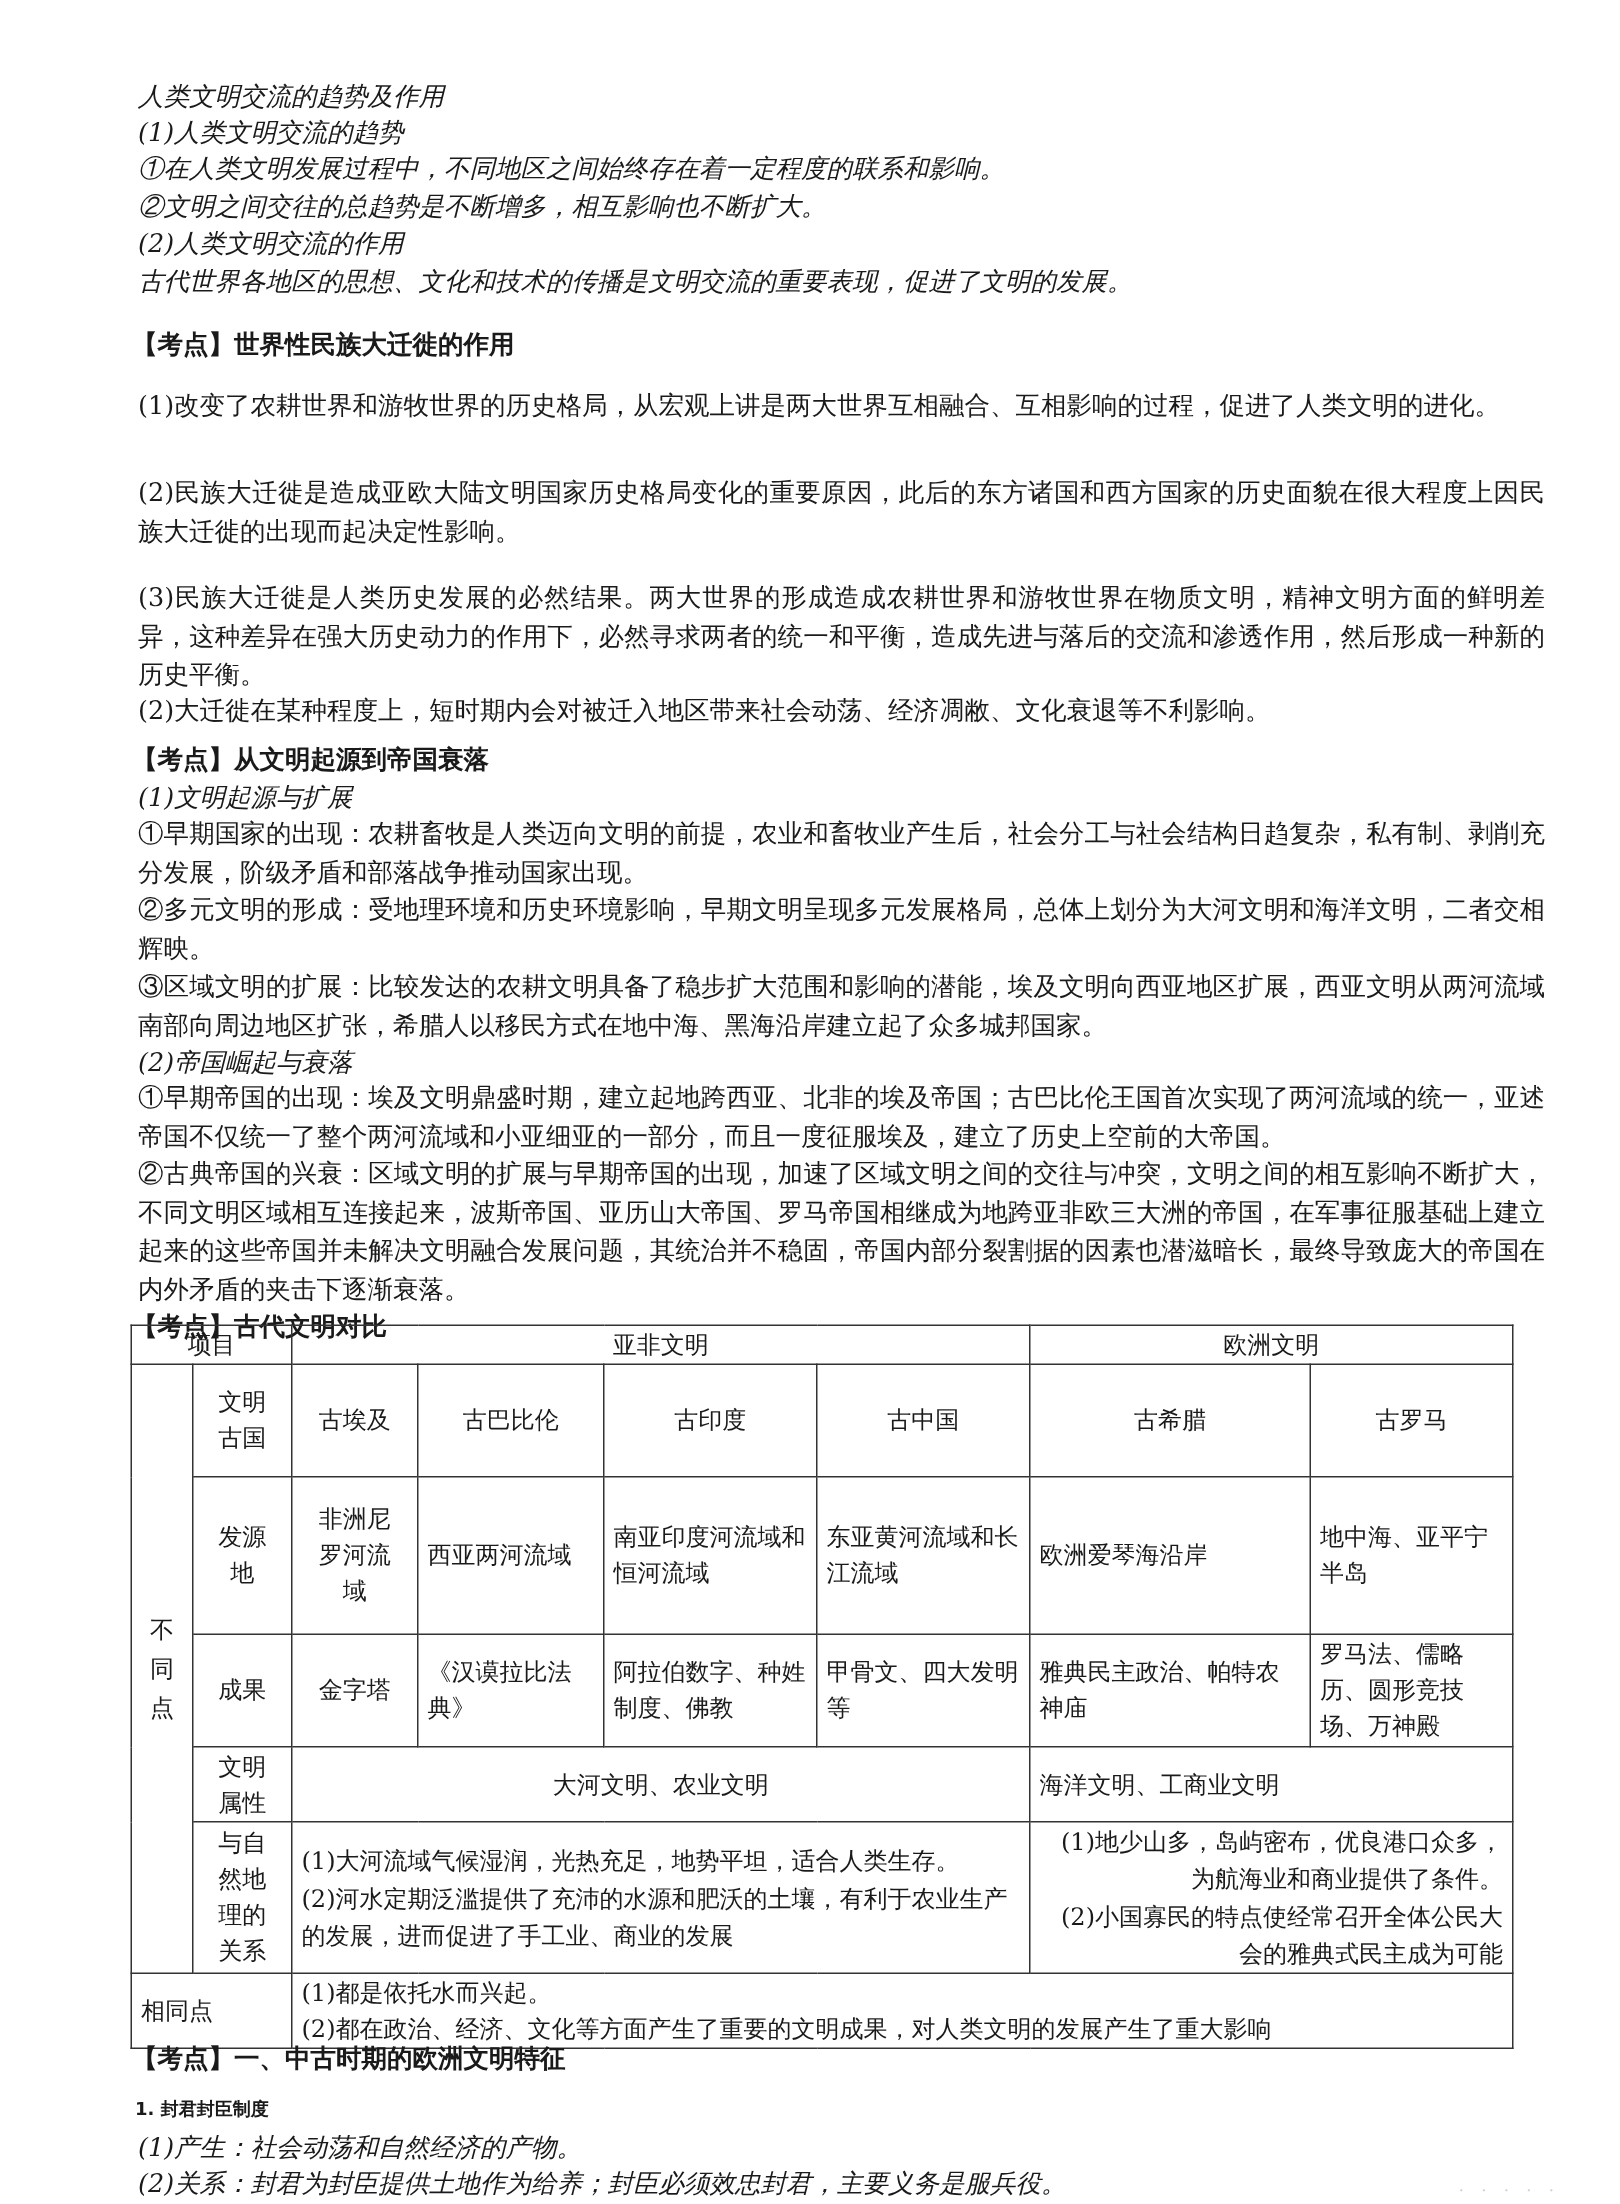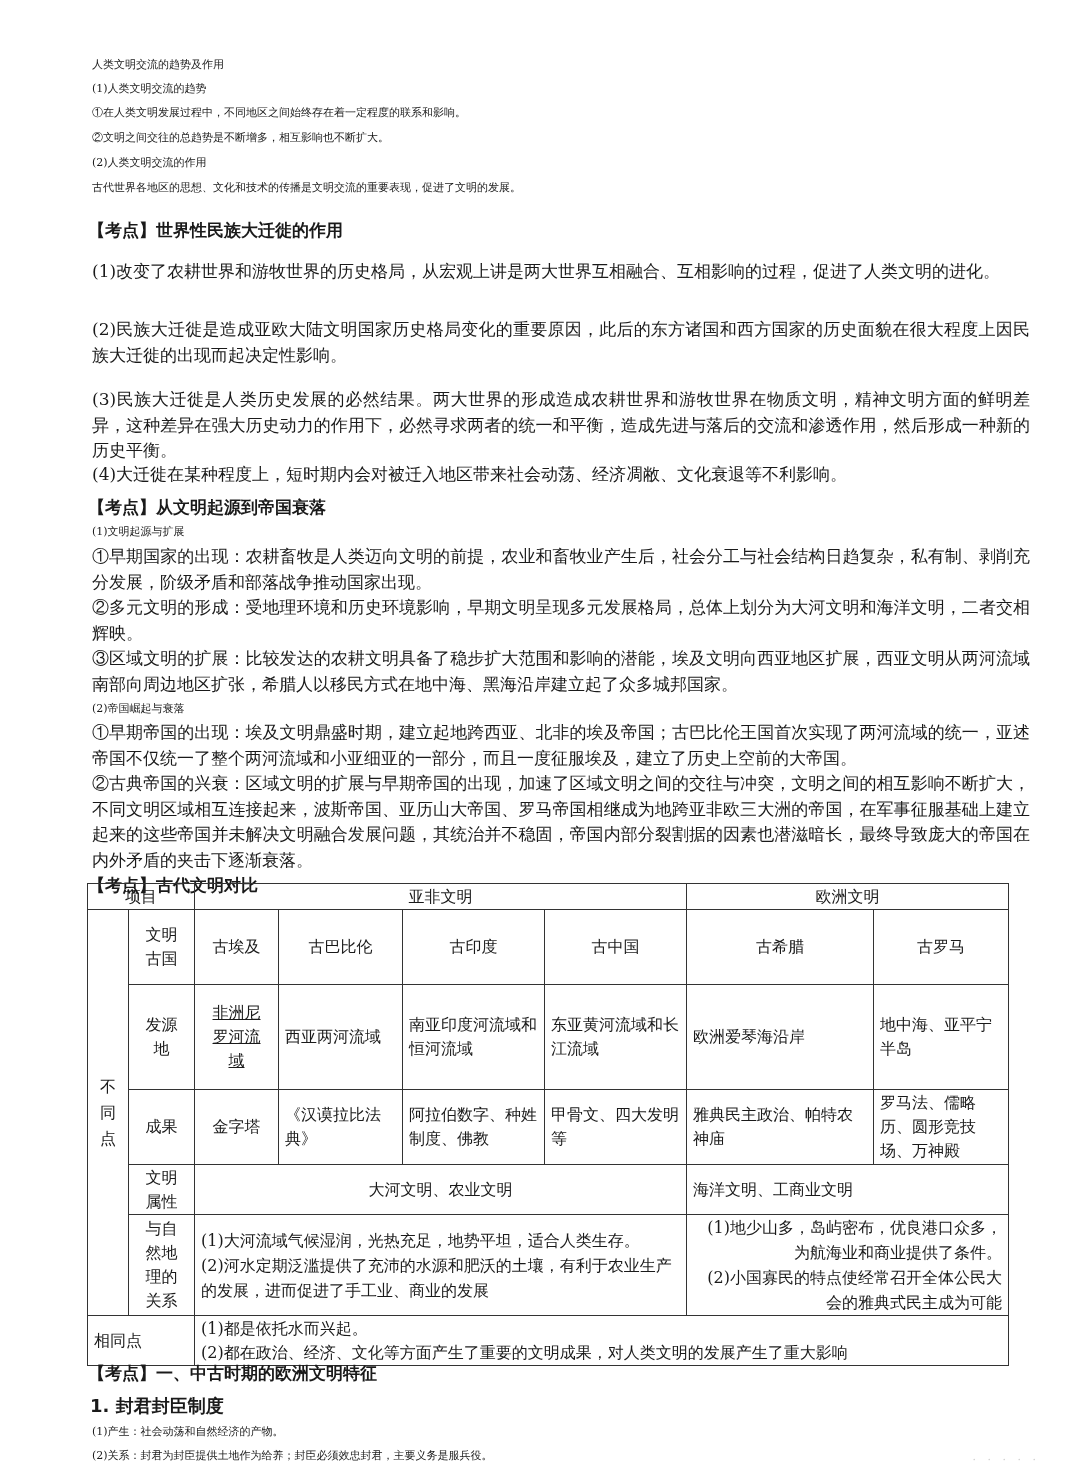--- a/index.html
+++ b/index.html
@@ -1,21 +1,21 @@
 <!DOCTYPE html>
 <html><head>
 <meta charset="utf-8">
 <style>
   html, body { margin: 0; padding: 0; background: #ffffff; }
   body {
     width: 1080px; height: 1469px; position: relative; overflow: hidden;
     font-family: "DejaVu Serif", "Liberation Serif", serif;
     color: #1a1a1a;
   }
-  .line { position: absolute; left: 0; white-space: nowrap; font-size: 11px; line-height: 24px; }
+  .line { position: absolute; left: 0; white-space: nowrap; font-size: 17px; line-height: 24px; font-style: italic; }
   .para { position: absolute; font-size: 17px; line-height: 25.5px; text-align: justify; }
   .heading {
     position: absolute; font-family: "DejaVu Sans", "Liberation Sans", sans-serif;
     font-weight: bold; font-size: 17px; line-height: 24px; white-space: nowrap;
   }
   table.cmp {
     position: absolute; left: 87px; top: 883px; width: 921px;
     border-collapse: collapse; table-layout: fixed;
     font-size: 16px; line-height: 24px;
   }
@@ -37,21 +37,21 @@
   <div class="line" style="left:92px;top:126px;">②文明之间交往的总趋势是不断增多，相互影响也不断扩大。</div>
   <div class="line" style="left:92px;top:151px;">(2)人类文明交流的作用</div>
   <div class="line" style="left:92px;top:176px;">古代世界各地区的思想、文化和技术的传播是文明交流的重要表现，促进了文明的发展。</div>
 </div>
 
 <div>
   <div class="heading" style="left:88px;top:218px;">【考点】世界性民族大迁徙的作用</div>
   <div class="para" style="left:92px;top:259px;width:938px;text-indent:0;">(1)改变了农耕世界和游牧世界的历史格局，从宏观上讲是两大世界互相融合、互相影响的过程，促进了人类文明的进化。</div>
   <div class="para" style="left:92px;top:317px;width:938px;">(2)民族大迁徙是造成亚欧大陆文明国家历史格局变化的重要原因，此后的东方诸国和西方国家的历史面貌在很大程度上因民族大迁徙的出现而起决定性影响。</div>
   <div class="para" style="left:92px;top:375px;width:938px;margin-top:12px;">(3)民族大迁徙是人类历史发展的必然结果。两大世界的形成造成农耕世界和游牧世界在物质文明，精神文明方面的鲜明差异，这种差异在强大历史动力的作用下，必然寻求两者的统一和平衡，造成先进与落后的交流和渗透作用，然后形成一种新的历史平衡。</div>
-  <div class="para" style="left:92px;top:462px;width:938px;">(4)大迁徙在某种程度上，短时期内会对被迁入地区带来社会动荡、经济凋敝、文化衰退等不利影响。</div>
+  <div class="para" style="left:92px;top:462px;width:938px;">(2)大迁徙在某种程度上，短时期内会对被迁入地区带来社会动荡、经济凋敝、文化衰退等不利影响。</div>
 </div>
 
 <div>
   <div class="heading" style="left:88px;top:495px;">【考点】从文明起源到帝国衰落</div>
   <div class="line" style="left:92px;top:520px;">(1)文明起源与扩展</div>
   <div class="para" style="left:92px;top:544px;width:938px;">①早期国家的出现：农耕畜牧是人类迈向文明的前提，农业和畜牧业产生后，社会分工与社会结构日趋复杂，私有制、剥削充分发展，阶级矛盾和部落战争推动国家出现。</div>
   <div class="para" style="left:92px;top:595px;width:938px;">②多元文明的形成：受地理环境和历史环境影响，早期文明呈现多元发展格局，总体上划分为大河文明和海洋文明，二者交相辉映。</div>
   <div class="para" style="left:92px;top:646px;width:938px;">③区域文明的扩展：比较发达的农耕文明具备了稳步扩大范围和影响的潜能，埃及文明向西亚地区扩展，西亚文明从两河流域南部向周边地区扩张，希腊人以移民方式在地中海、黑海沿岸建立起了众多城邦国家。</div>
   <div class="line" style="left:92px;top:697px;">(2)帝国崛起与衰落</div>
   <div class="para" style="left:92px;top:720px;width:938px;">①早期帝国的出现：埃及文明鼎盛时期，建立起地跨西亚、北非的埃及帝国；古巴比伦王国首次实现了两河流域的统一，亚述帝国不仅统一了整个两河流域和小亚细亚的一部分，而且一度征服埃及，建立了历史上空前的大帝国。</div>
@@ -90,21 +90,21 @@
       <td class="c">古印度</td>
       <td class="c">古中国</td>
       <td class="c">古希腊</td>
       <td class="c">古罗马</td>
     </tr>
     <tr style="height:75px">
       <td class="lbl">
             <div style="width:34px;margin:0 auto;">发源地</div>
           </td>
       <td class="c">
-            <div style="width:54px;margin:16px auto;text-decoration:underline;">非洲尼罗河流域</div>
+            <div style="width:54px;margin:16px auto;">非洲尼罗河流域</div>
           </td>
       <td class="l">西亚两河流域</td>
       <td class="l">南亚印度河流域和恒河流域</td>
       <td class="l">东亚黄河流域和长江流域</td>
       <td class="l">欧洲爱琴海沿岸</td>
       <td class="l">地中海、亚平宁半岛</td>
     </tr>
     <tr style="height:75px">
       <td class="lbl">成果</td>
       <td class="c">金字塔</td>
@@ -140,18 +140,18 @@
         <div>(1)都是依托水而兴起。</div>
         <div>(2)都在政治、经济、文化等方面产生了重要的文明成果，对人类文明的发展产生了重大影响</div>
       </td>
     </tr>
   </tbody>
     </table>
 </div>
 
 <div>
   <div class="heading" style="left:88px;top:1361px;">【考点】一、中古时期的欧洲文明特征</div>
-  <div class="heading" style="left:90px;top:1394px;font-size:18px;">1. 封君封臣制度</div>
+  <div class="heading" style="left:90px;top:1394px;font-size:12px;">1. 封君封臣制度</div>
   <div class="line" style="left:92px;top:1420px;">(1)产生：社会动荡和自然经济的产物。</div>
   <div class="line" style="left:92px;top:1444px;">(2)关系：封君为封臣提供土地作为给养；封臣必须效忠封君，主要义务是服兵役。</div>
 </div>
 
 <div class="wm">·  ·  ·  ·  ·</div>
 
 </body></html>

